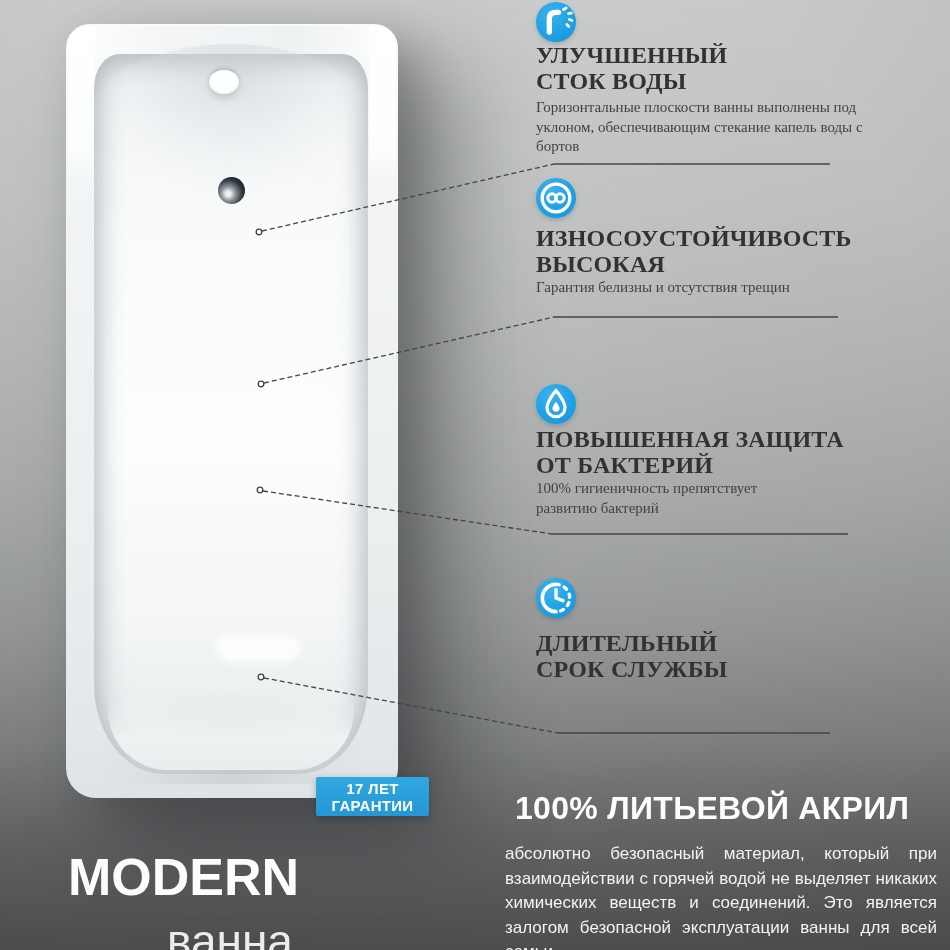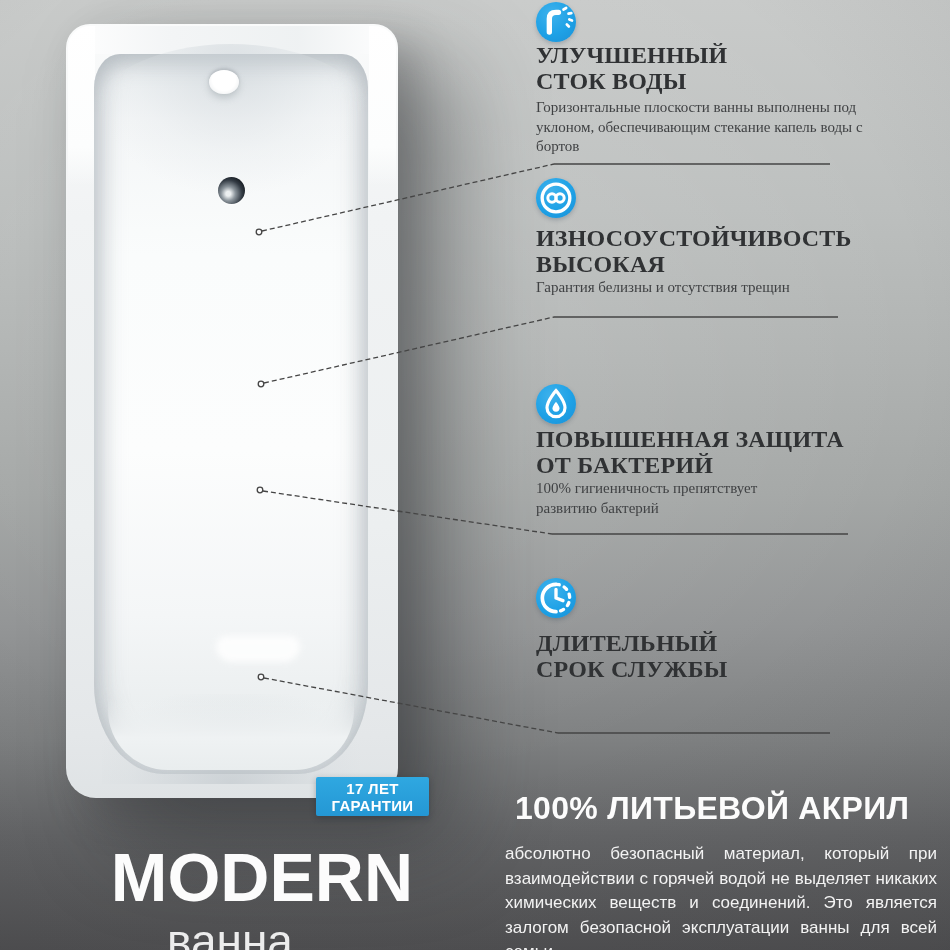--- a/index.html
+++ b/index.html
@@ -65,22 +65,22 @@
   .badge{position:absolute;left:316px;top:777px;width:113px;height:39px;border-radius:2px;
     background:linear-gradient(180deg,#2fa8e1,#2497d4);display:flex;flex-direction:column;
     align-items:center;justify-content:center;box-shadow:0 2px 6px rgba(20,30,40,0.3);}
   .badge span{display:block;color:#fff;font-weight:bold;font-size:15px;line-height:17px;letter-spacing:.3px;}
   
   .acrylic-heading{position:absolute;left:505px;top:780px;margin:10px;width:440px;
     font-size:32px;line-height:36px;font-weight:bold;color:#fcfcfc;letter-spacing:.3px;}
   .acrylic-text{position:absolute;left:505px;top:842px;margin:0;width:432px;
     font-size:17px;line-height:24.5px;color:#f3f3f3;text-align:justify;}
   
-  .brand-name{position:absolute;left:68px;top:838px;margin:0;width:345px;text-align:right;
-    font-size:68px;line-height:78px;font-weight:bold;color:#fcfcfc;letter-spacing:0;}
+  .brand-name{position:absolute;left:68px;top:838px;margin:0;width:345px;text-align:left;
+    font-size:52px;line-height:78px;font-weight:bold;color:#fcfcfc;letter-spacing:0;}
   .brand-type{position:absolute;left:70px;top:914px;margin:0;width:320px;text-align:center;
     font-size:46px;line-height:54px;font-weight:400;color:#ececec;}
 </style>
 </head>
 <body>
 
 <div class="stage">
 
   <div class="tub">
     <div class="rim-top"></div>

